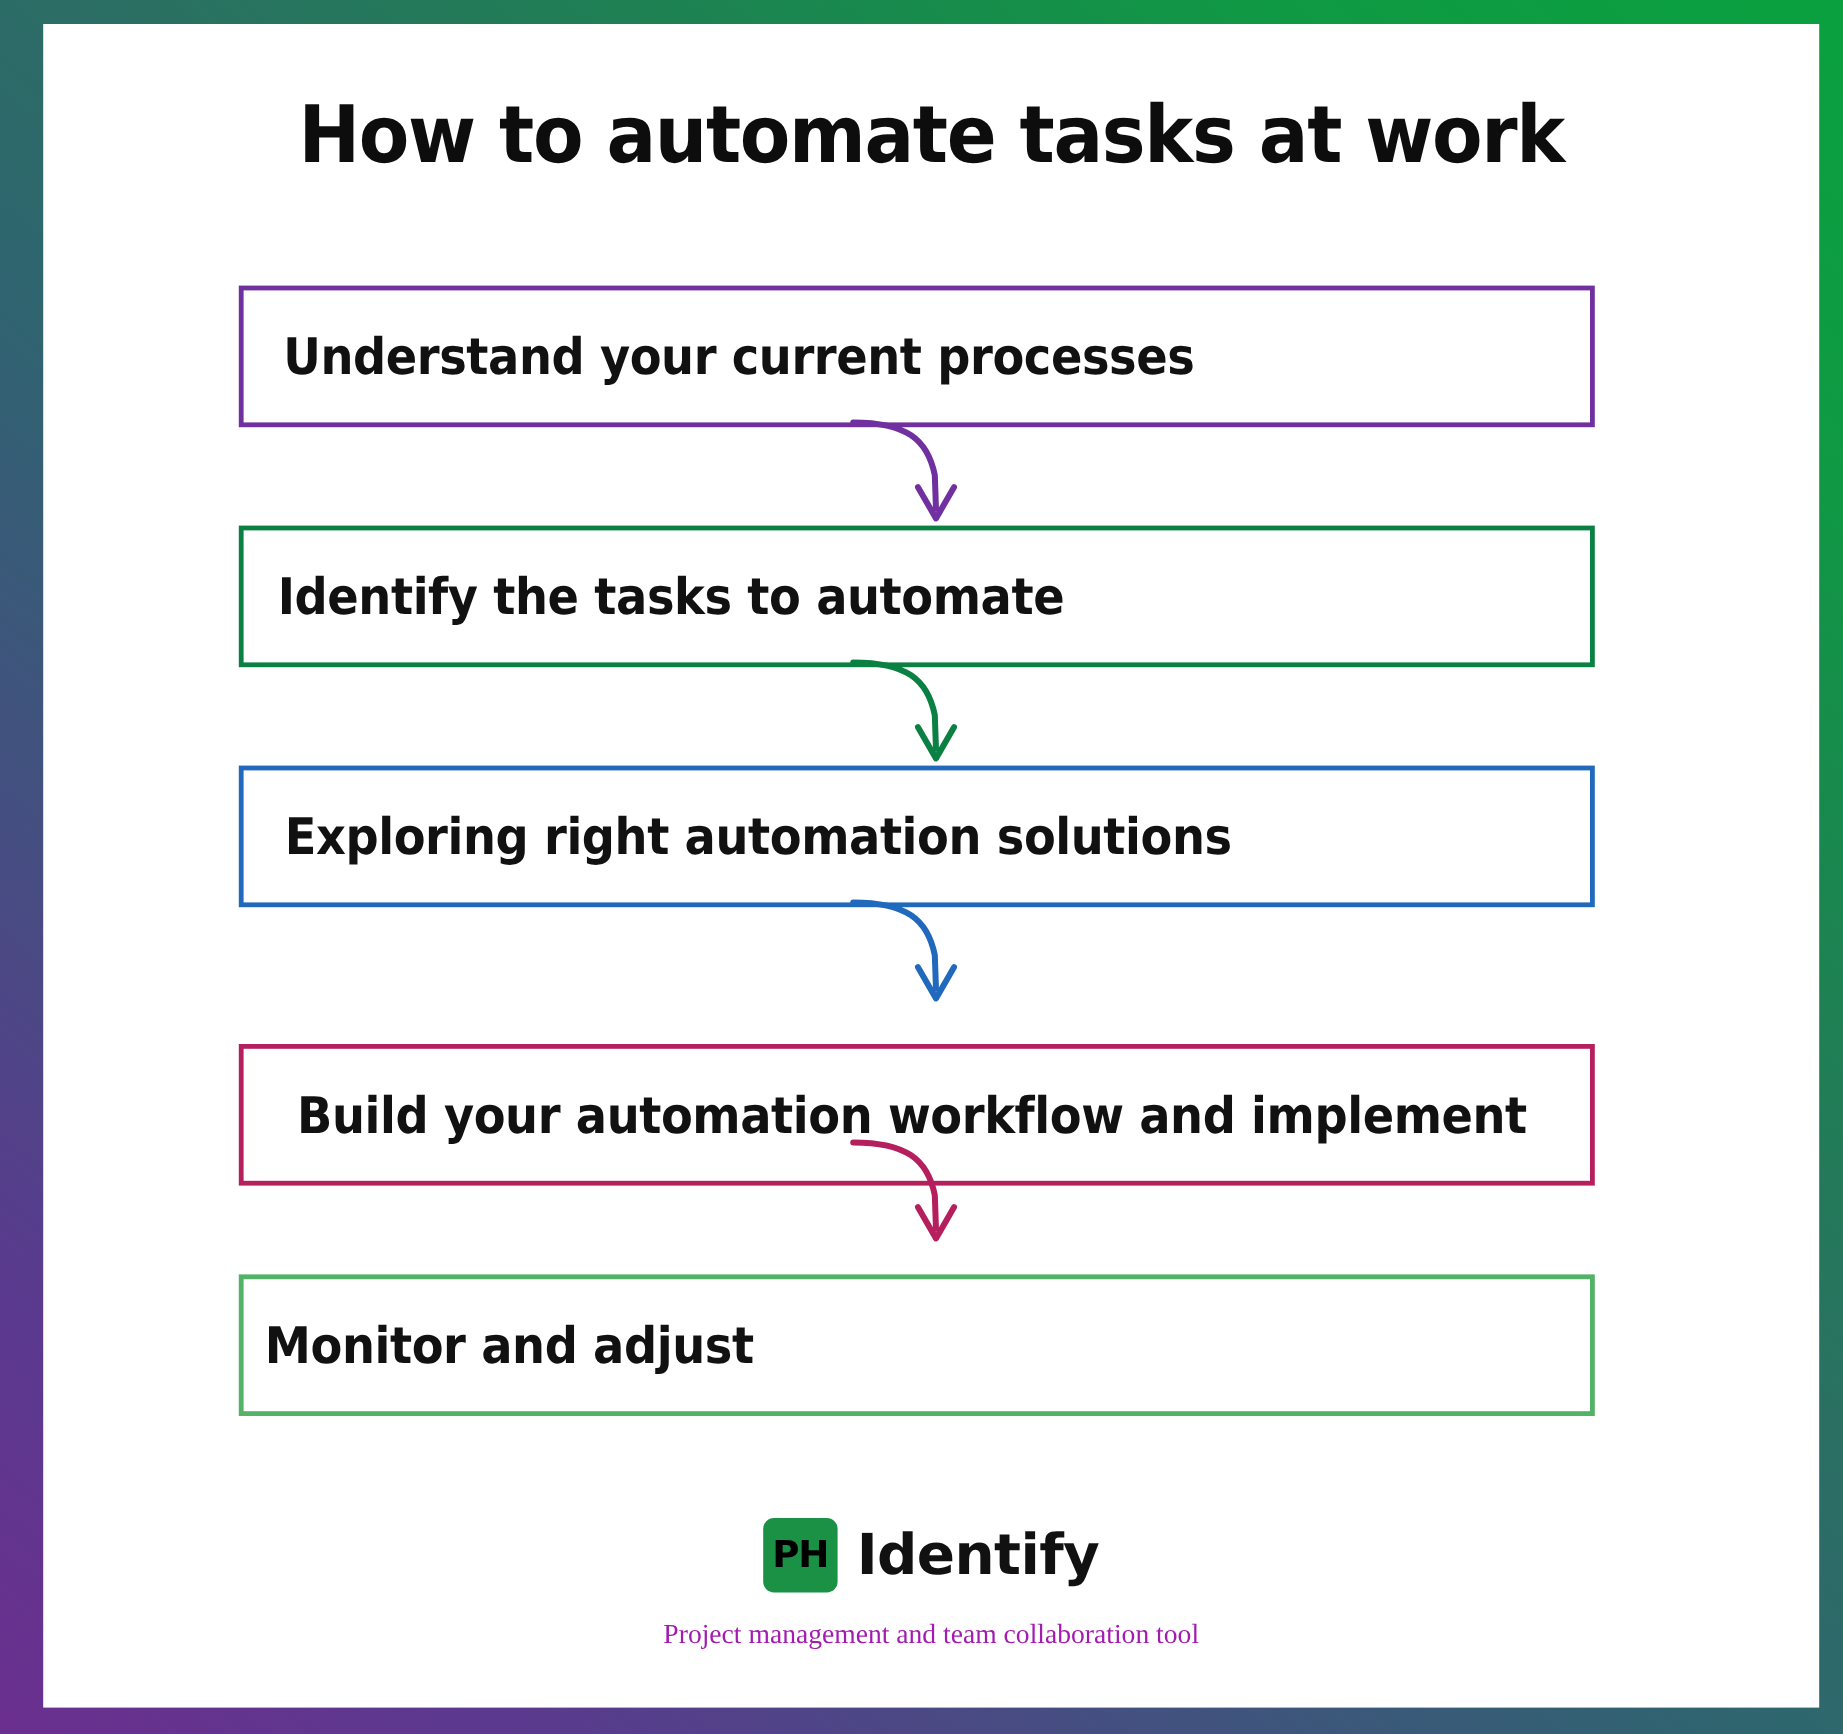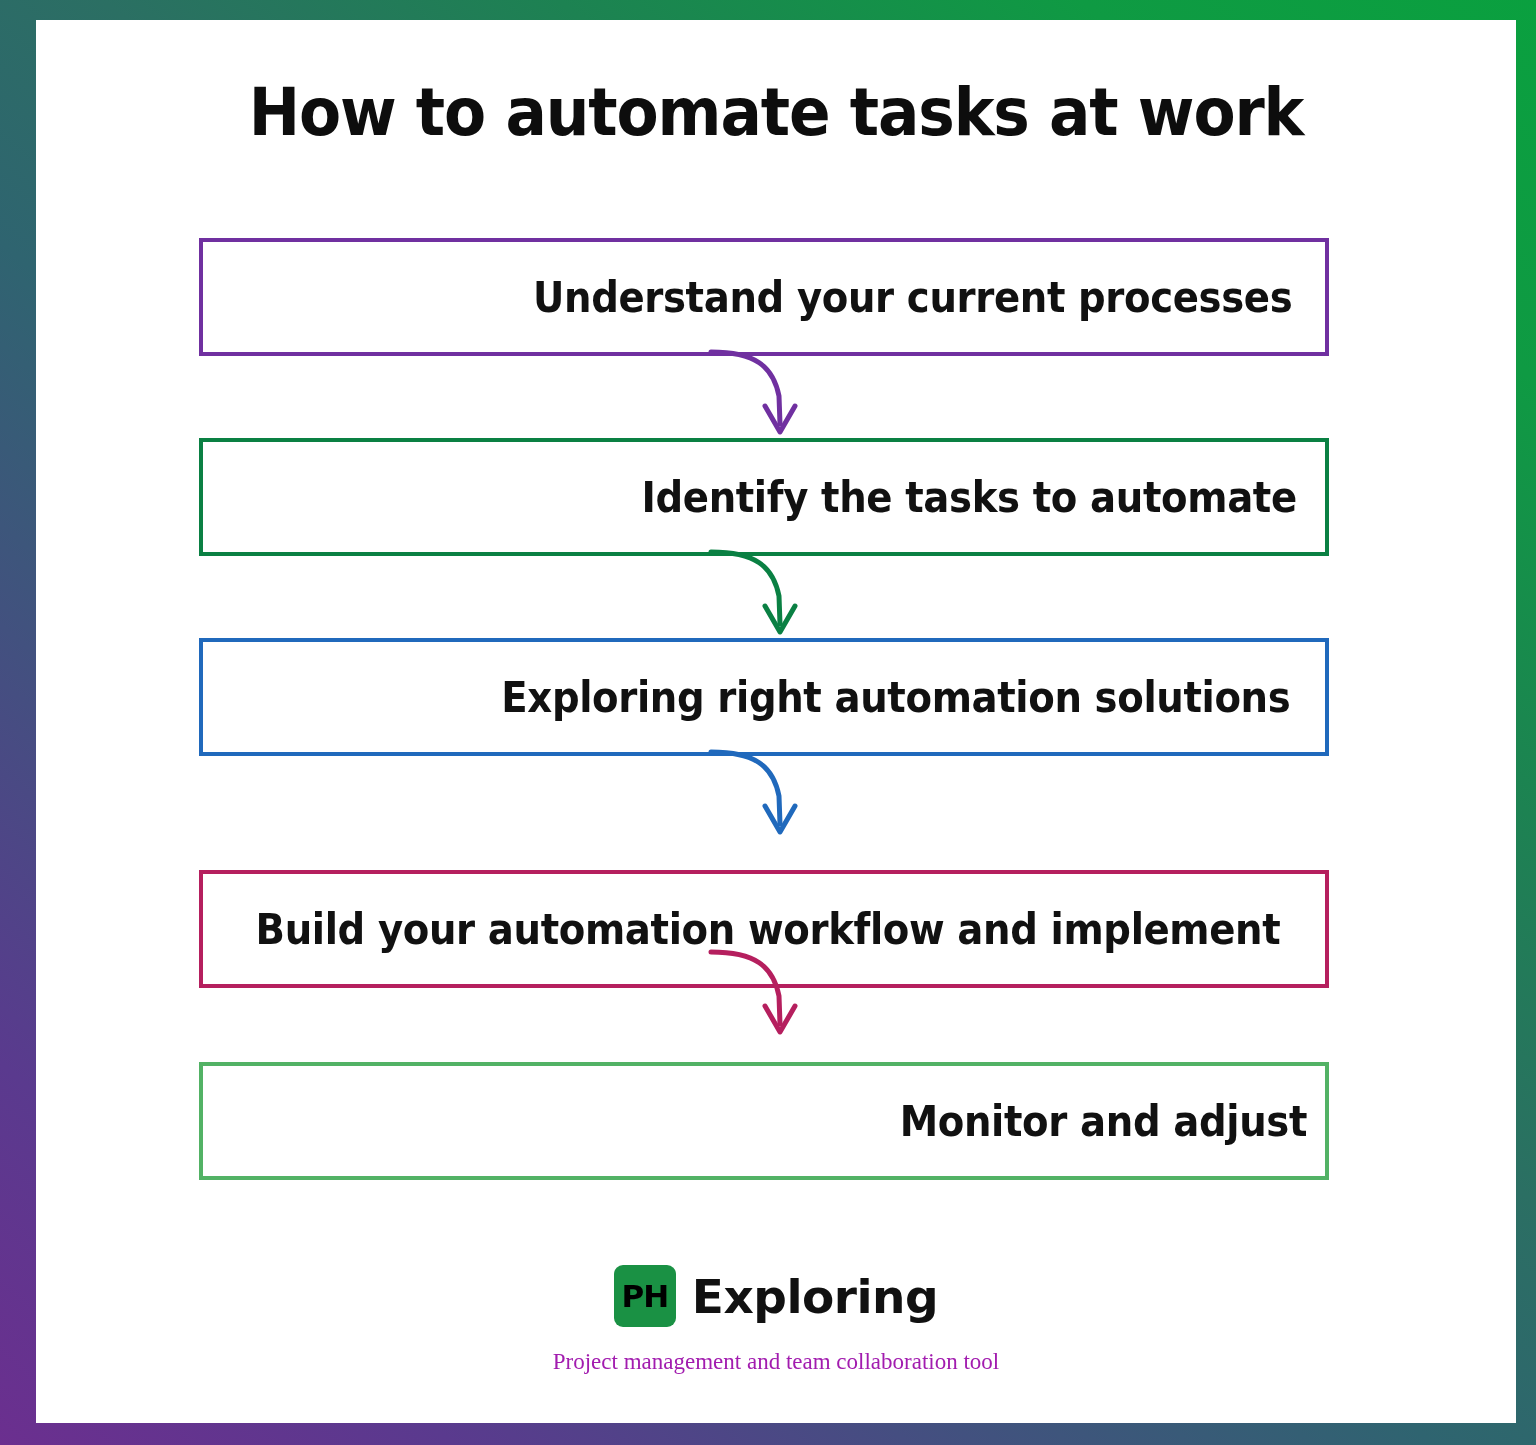--- a/index.html
+++ b/index.html
@@ -54,21 +54,21 @@
   }
   .step {
     position:absolute;
     left:0;
     width:1130px;
     height:118px;
     background:#ffffff;
     border:4px solid #000;
     display:flex;
     align-items:center;
-    justify-content:flex-end;
+    justify-content:flex-start;
   }
   .step-label {
     font-size:42px;
     font-weight:700;
     color:#111111;
     letter-spacing:-0.4px;
     font-family:"DejaVu Sans", sans-serif;
     transform:scaleX(0.92);
     white-space:nowrap;
   }
@@ -187,19 +187,19 @@
 
       <div class="step s4" style="border-color: rgb(82, 178, 101);">
         <span class="step-label">Monitor and adjust</span>
       </div>
 
     </div>
 
     <div id="footer">
       <div id="logo-row">
         <div id="logo-mark" style="background: rgb(26, 145, 68);">PH</div>
-        <div id="logo-word">Exploring</div>
+        <div id="logo-word">Identify</div>
       </div>
       <div id="tagline">Project management and team collaboration tool</div>
     </div>
 
   </div>
 </div>
 
 </body></html>

